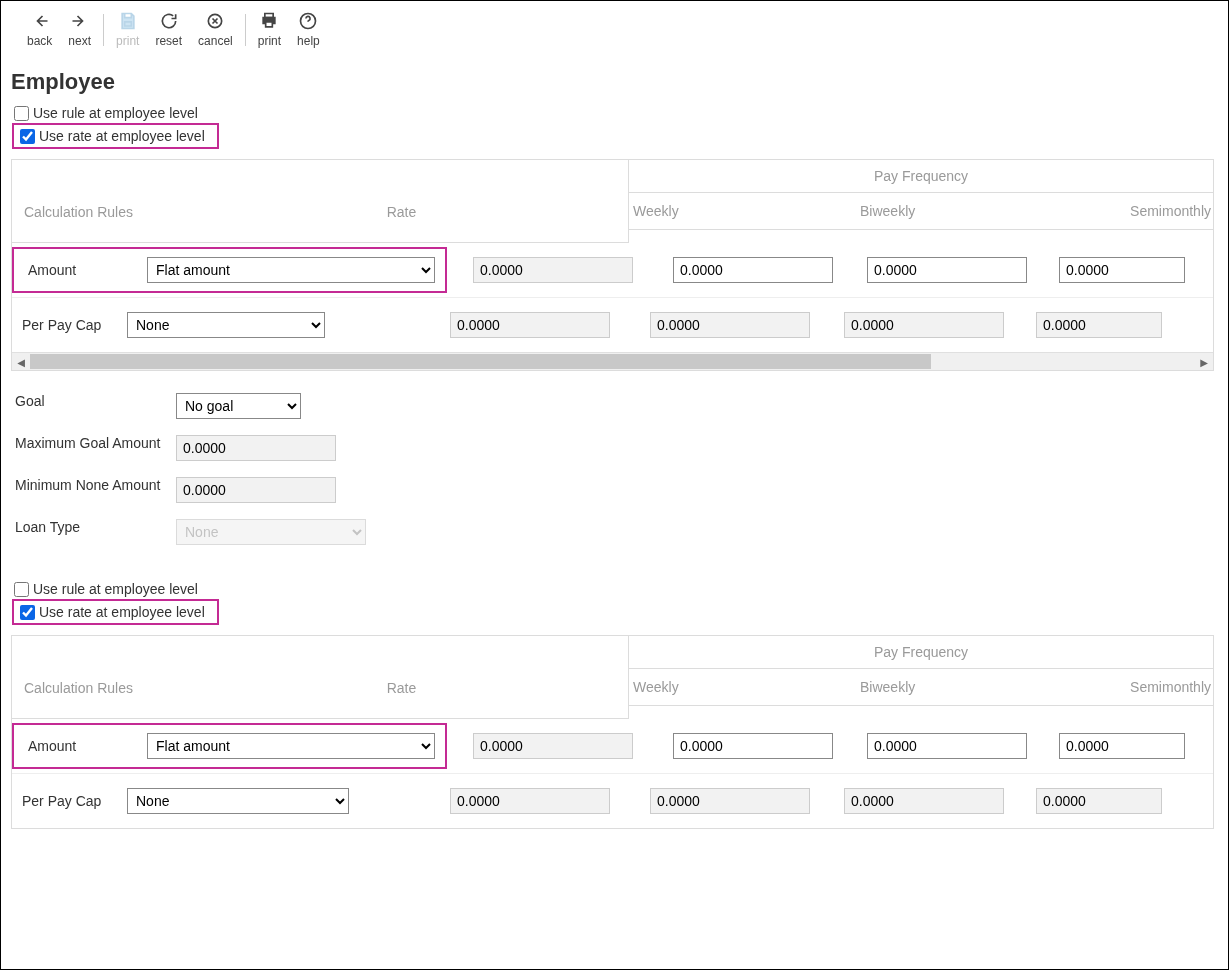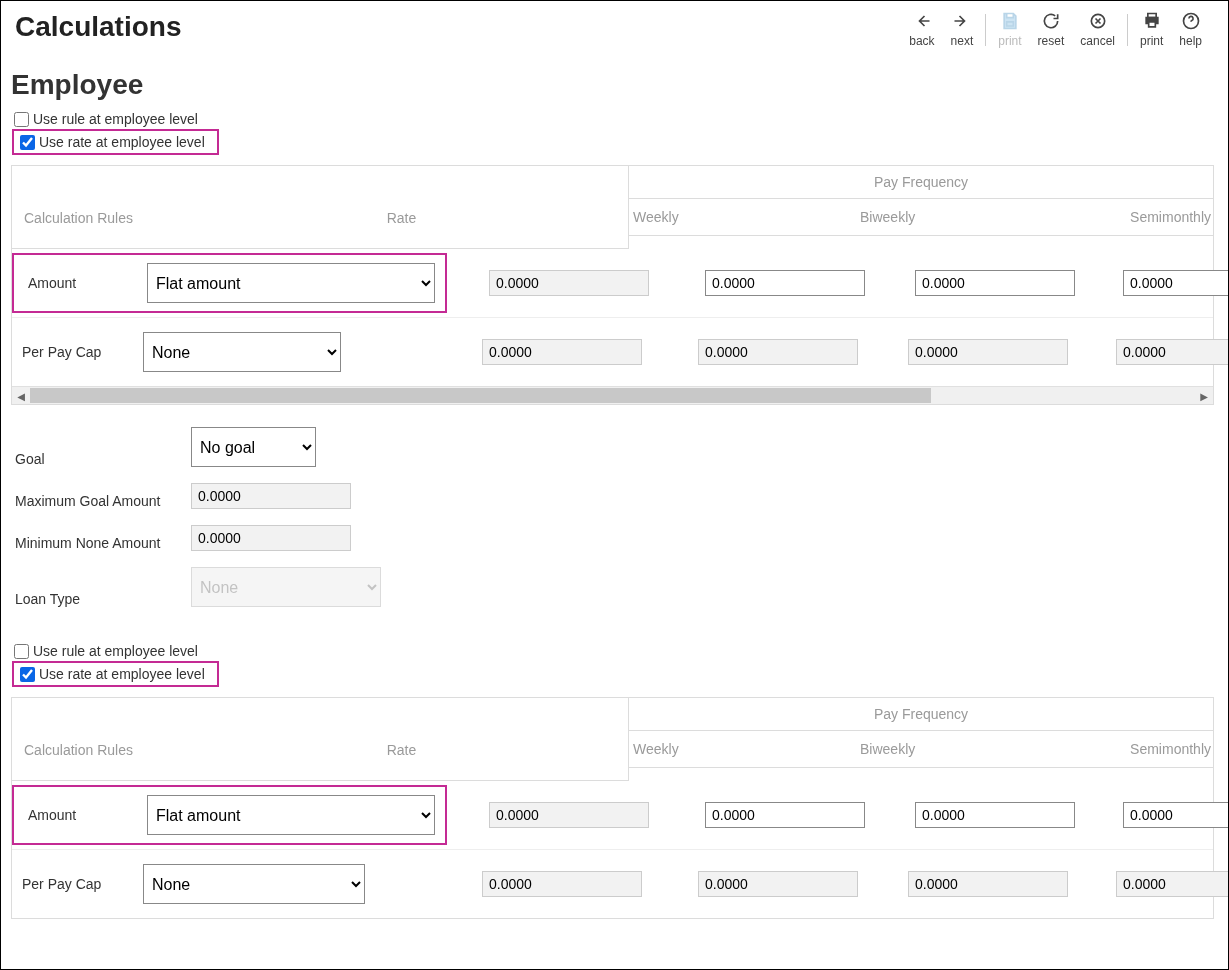--- a/index.html
+++ b/index.html
@@ -54,21 +54,21 @@
     .tb-btn svg { width: 20px; height: 20px; stroke: #444; fill: none; stroke-width: 2; }
     .tb-btn.disabled { color: #bbb; cursor: default; }
     .tb-btn.disabled svg { stroke: #bbb; fill: #cde4f3;}
     .tb-btn span { line-height: 1; }
 
     .content {
       padding: 4px 14px 14px 10px;
     }
 
     h2.section {
-      font-size: 28px;
+      font-size: 22px;
       font-weight: 700;
       margin: 10px 0 8px 0;
     }
 
     .checkbox-row {
       display: flex;
       align-items: center;
       gap: 4px;
       padding: 2px 0;
       margin-left: 3px;
@@ -120,36 +120,36 @@
     .hcell.calcrules { flex: 0 0 247px;}
     .hcell.ratecol { flex: 0 0 353px; text-align: center; padding-right: 88px;}
     .hcell.weekly { flex: 0 0 227px;}
     .hcell.biweekly { flex: 0 0 233px;}
     .hcell.semimon { flex: 1; text-align: right; padding-right:2px;}
 
     .grid-body-row {
       display: flex;
       align-items: center;
       padding: 14px 10px;
-      gap: 16px;
+      gap: 0;
       border-bottom: 1px solid #eee;
     }
     .label-cell { flex: 0 0 105px; }
     .rule-cell { flex: 0 0 295px; }
     .rate-cell { flex: 0 0 194px; padding-left:28px; }
     .freq-cell { flex: 0 0 194px; padding-left: 34px;}
     .semi-cell { flex: 0 0 134px; padding-left: 32px;}
 
     select.std {
       border: 1px solid #888;
       background: #fff;
       font-family: inherit;
-      font-size: 16px;
+      font-size: 14px;
       padding: 3px 4px;
-      height: 40px;
+      height: 26px;
     }
     select.std[disabled] {
       background: #f2f2f2;
       color: #aaa;
       border-color: #ccc;
     }
     input.num {
       border: 1px solid #888;
       background: #fff;
       font-family: inherit;
@@ -191,38 +191,37 @@
       position: absolute;
       top: 0; width: 18px; height: 18px;
       display: flex; align-items: center; justify-content: center;
       color: #666; font-size: 10px;
     }
     .scrollbar-arrow.left { left: 0; }
     .scrollbar-arrow.right { right: 0; }
 
     .form-row {
       display: flex;
-      align-items: flex-end;
+      align-items: flex-start;
       padding: 8px 0;
-      gap: 18px;
+      gap: 3px;
       margin-left: 4px;
     }
     .form-label { width: 158px; }
     .form-row select.std { width: 125px; }
     .form-row input.num { width: 160px; }
     .form-row.maxmin .form-label { width: 158px; }
     .form-row select.wider { width: 190px; }
 
     .spacer { height: 14px; }
   </style>
 </head>
 <body>
 
 <div class="header">
-  <div class="page-title">Calculations</div>
   <div class="toolbar">
     <div class="tb-group">
       <div class="tb-btn">
         <svg viewBox="0 0 24 24">
             <path d="M15 6l-6 6 6 6M9 12h12"></path>
           </svg>
         <span>back</span>
       </div>
       <div class="tb-btn">
         <svg viewBox="0 0 24 24">

